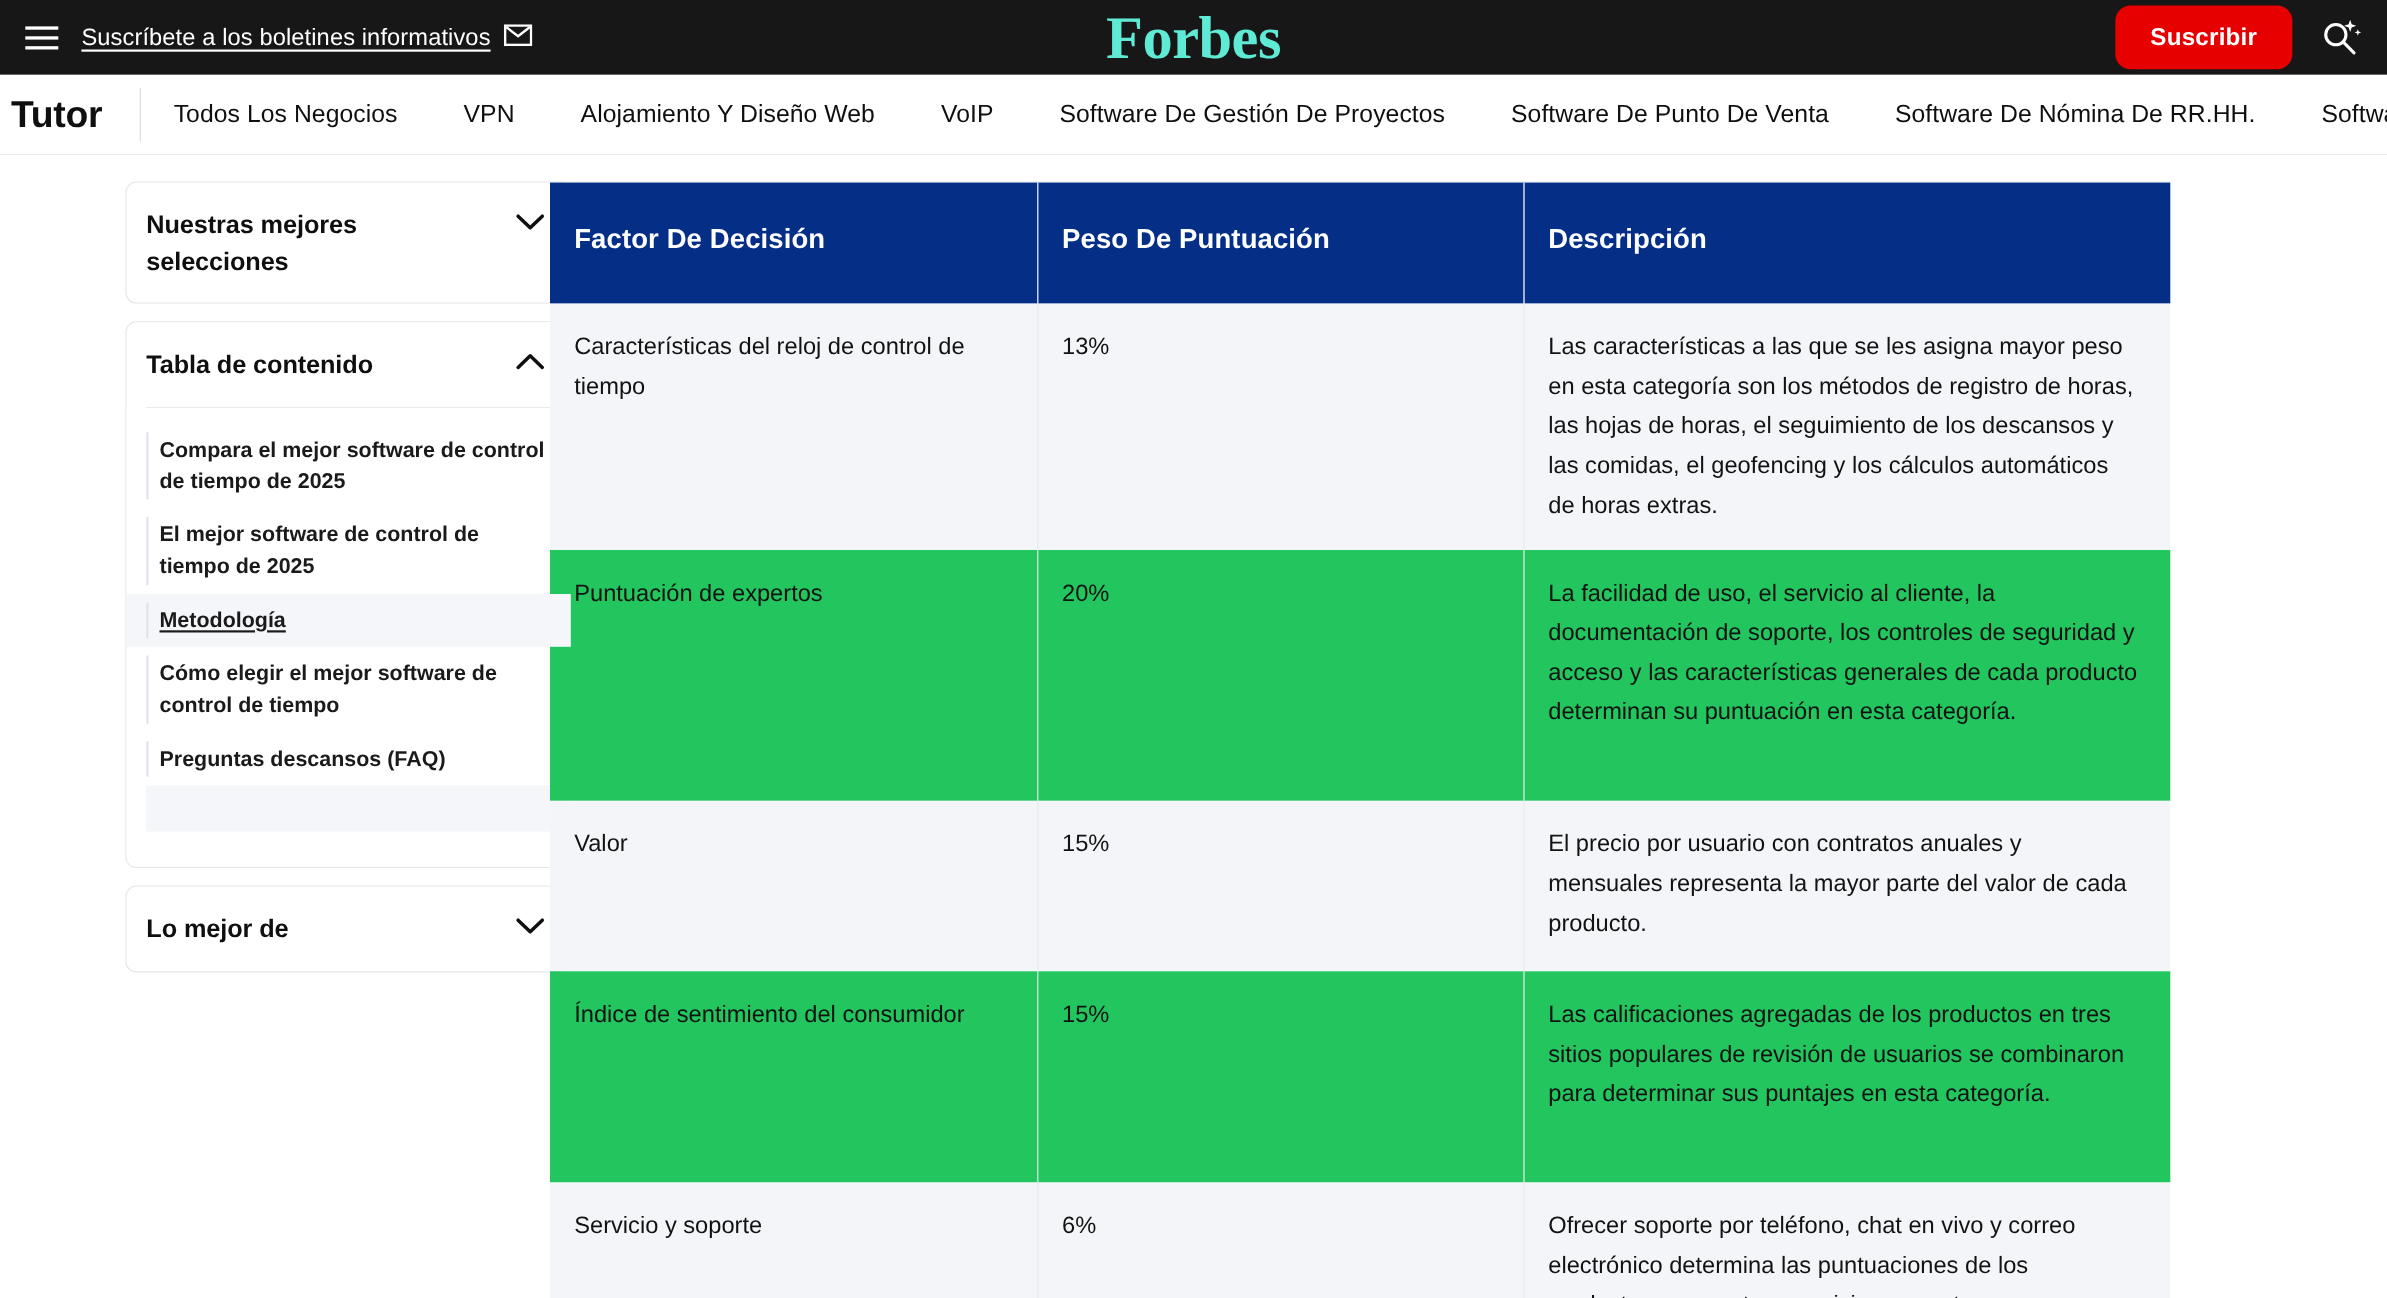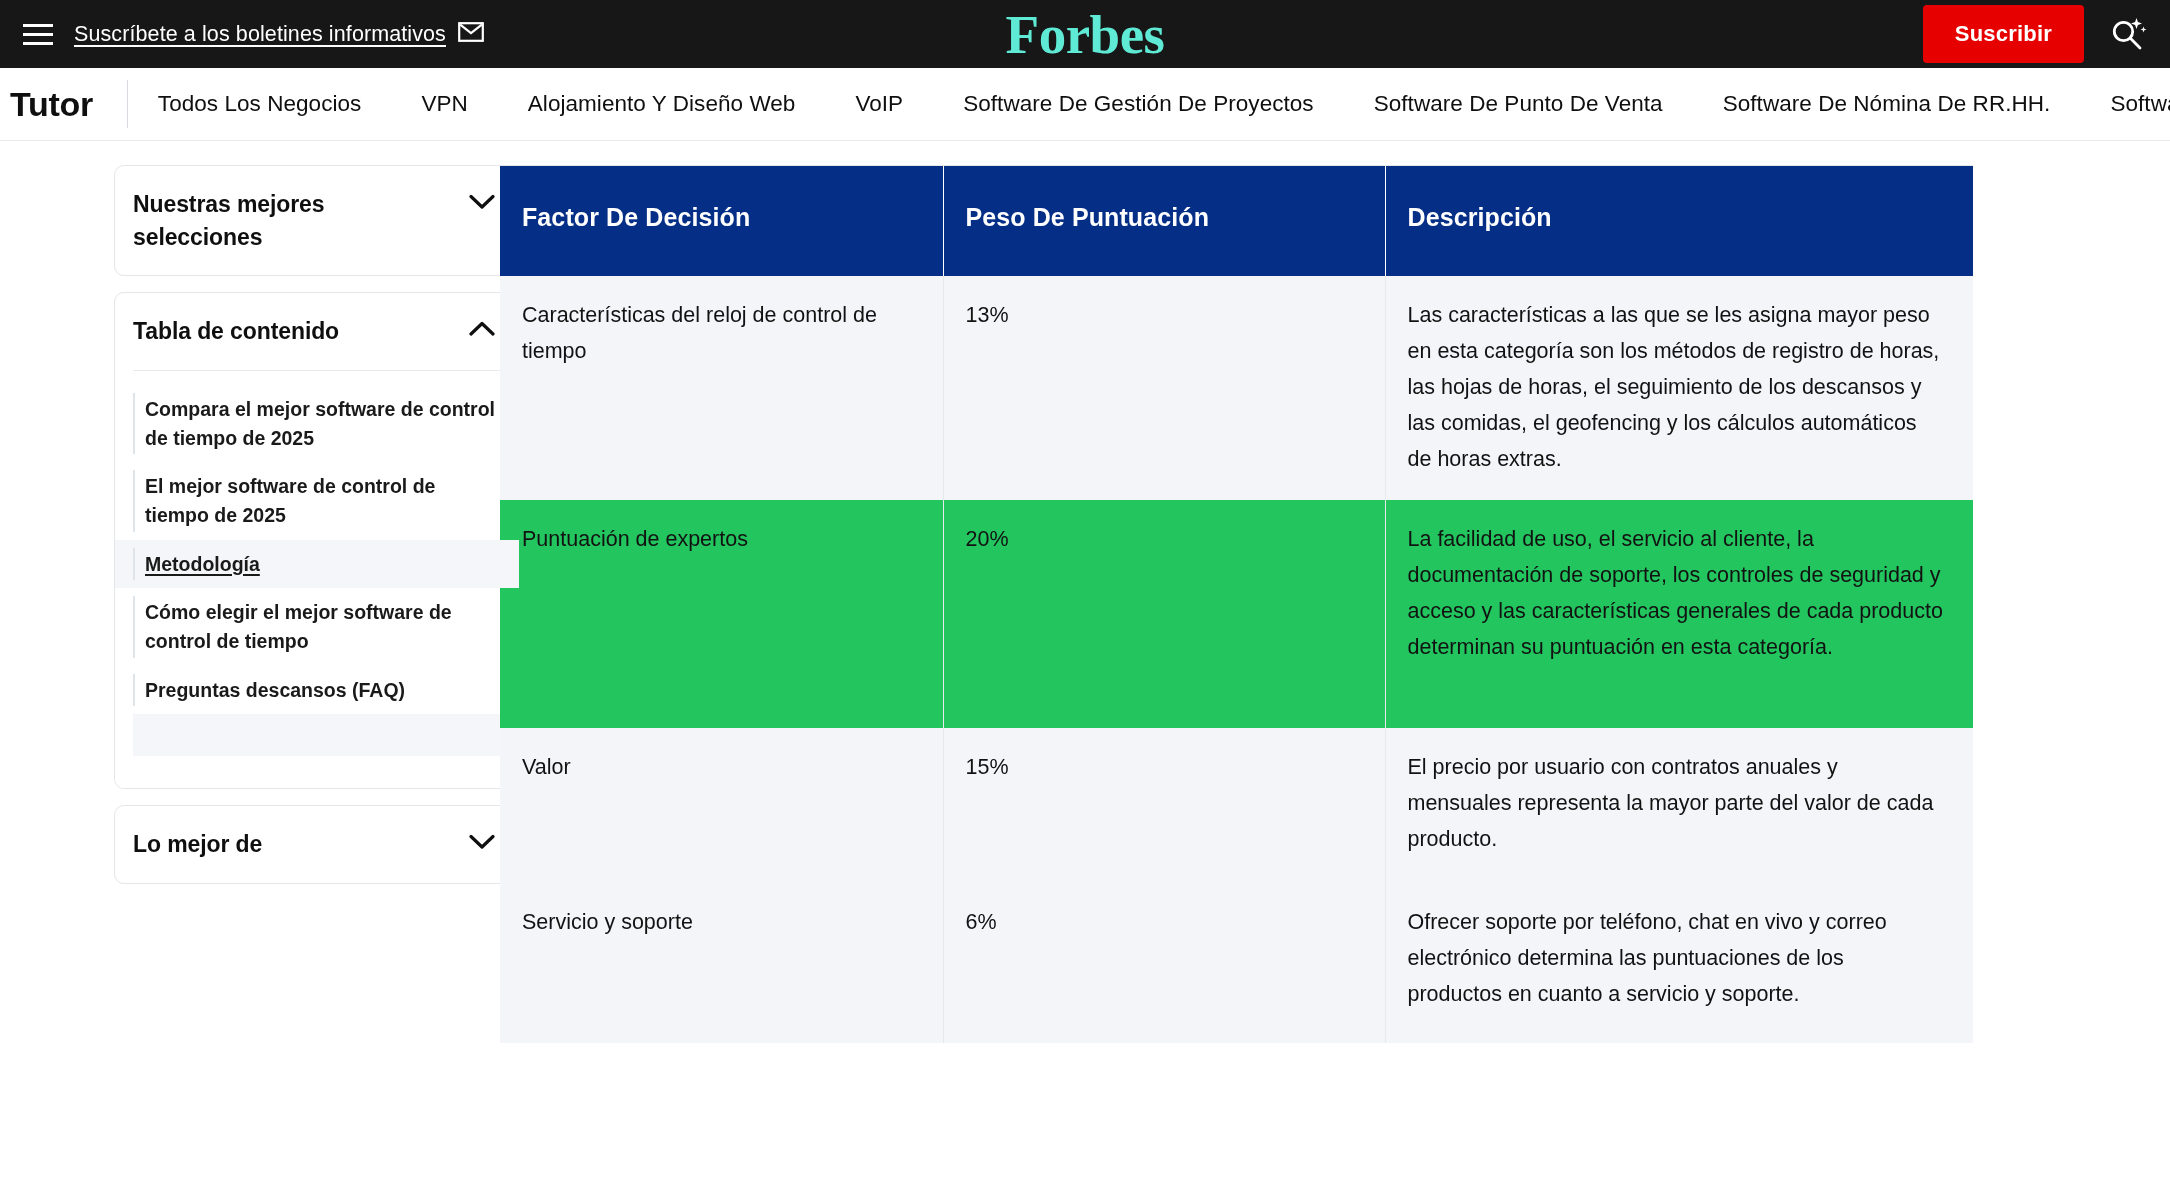--- a/index.html
+++ b/index.html
@@ -86,21 +86,21 @@
   }
   .subscribe-btn {
     background: #e60000;
     color: #ffffff;
     border: none;
     font-family: "Liberation Sans", sans-serif;
     font-size: 22px;
     font-weight: 700;
     padding: 0 32px;
     height: 58px;
-    border-radius: 4px;
+    border-radius: 14px;
     cursor: pointer;
     white-space: nowrap;
     letter-spacing: 0.2px;
   }
   .search-btn {
     width: 86px;
     height: 68px;
     display: flex;
     align-items: center;
     justify-content: center;
@@ -417,20 +417,25 @@
           <tr class="plain r2">
             <td>Puntuación de expertos</td>
             <td>20%</td>
             <td>La facilidad de uso, el servicio al cliente, la documentación de soporte, los controles de seguridad y acceso y las características generales de cada producto determinan su puntuación en esta categoría.</td>
           </tr>
           <tr class="alt r3">
             <td>Valor</td>
             <td>15%</td>
             <td>El precio por usuario con contratos anuales y mensuales representa la mayor parte del valor de cada producto.</td>
           </tr>
+          <tr class="plain r4">
+            <td>Índice de sentimiento del consumidor</td>
+            <td>15%</td>
+            <td>Las calificaciones agregadas de los productos en tres sitios populares de revisión de usuarios se combinaron para determinar sus puntajes en esta categoría.</td>
+          </tr>
           <tr class="alt r5">
             <td>Servicio y soporte</td>
             <td>6%</td>
             <td>Ofrecer soporte por teléfono, chat en vivo y correo electrónico determina las puntuaciones de los productos en cuanto a servicio y soporte.</td>
           </tr>
         </tbody>
       </table>
     </div>
   </main>
 

